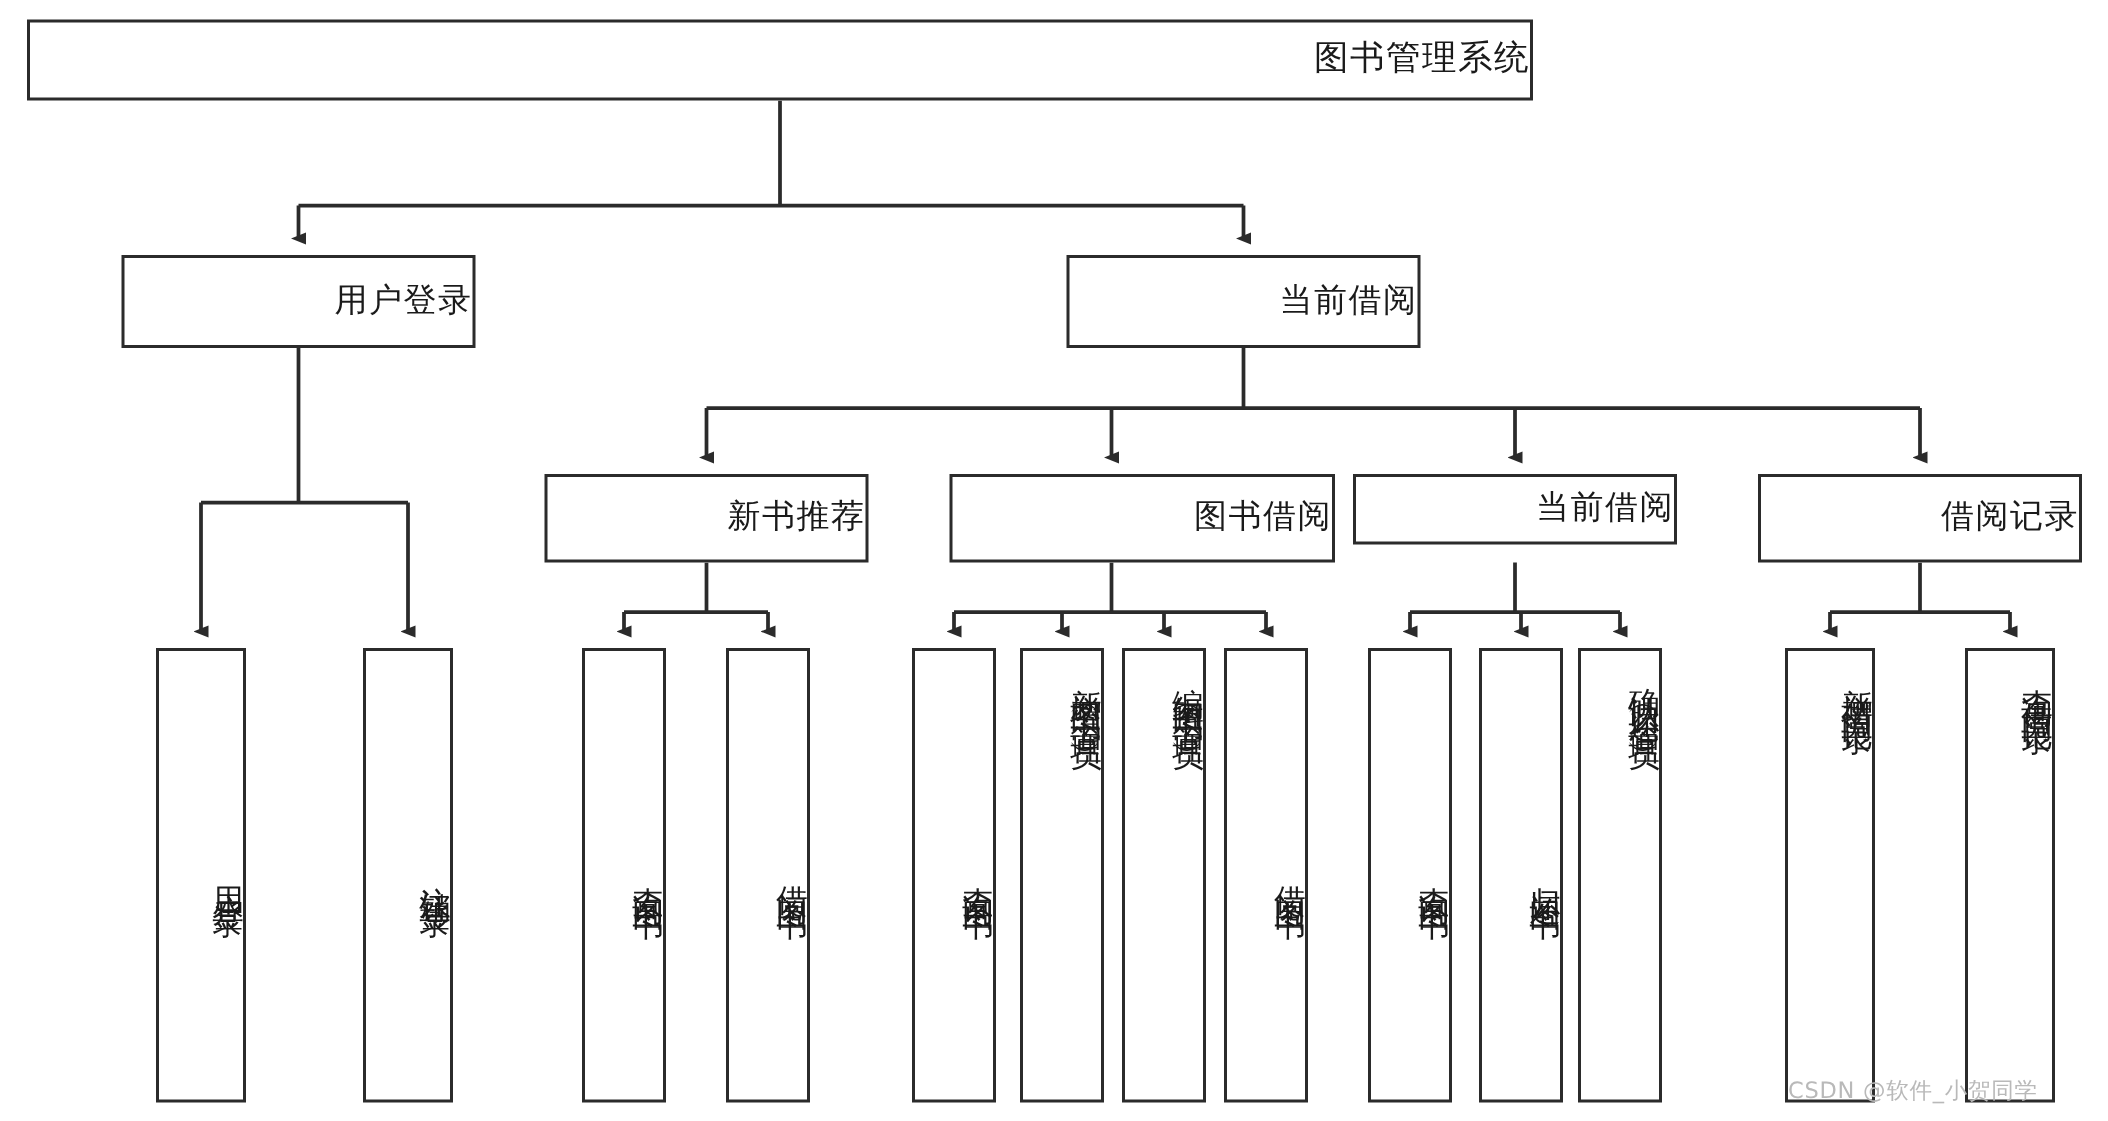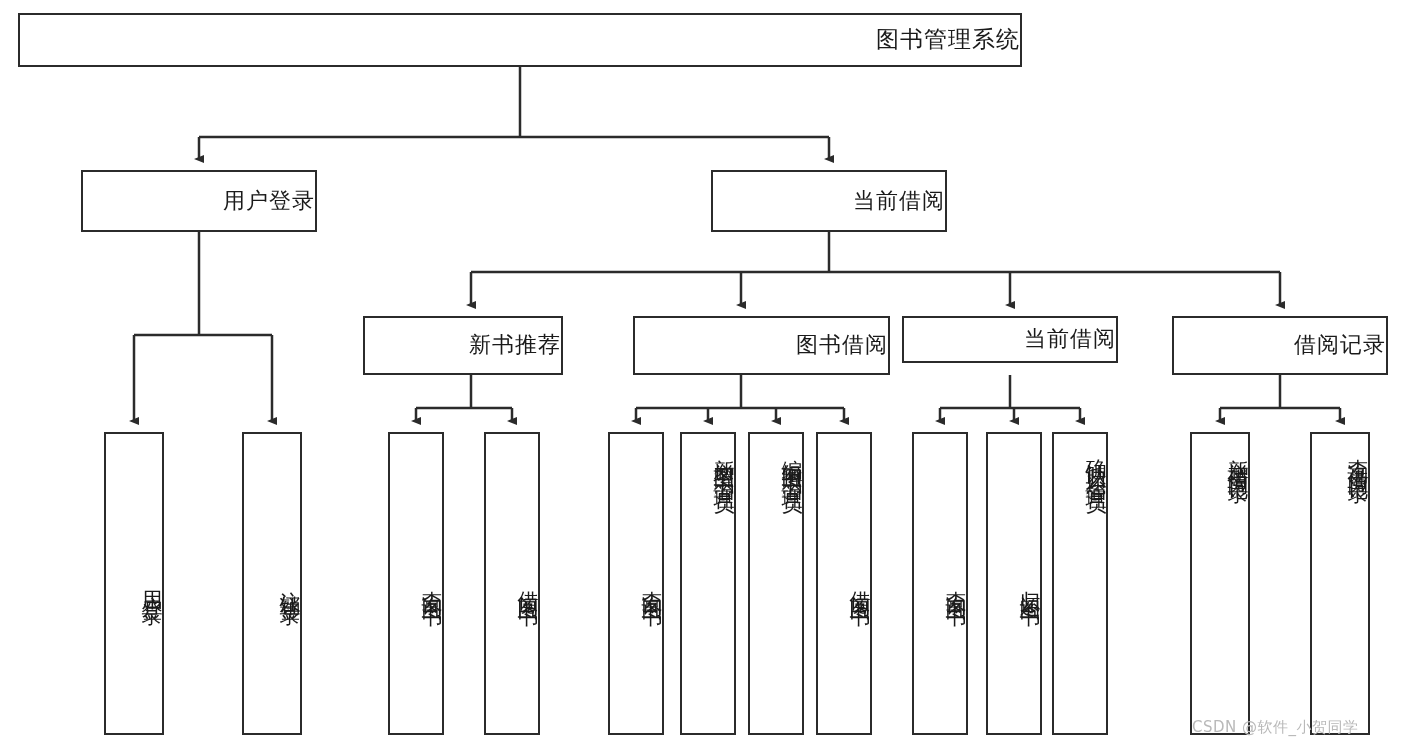--- a/index.html
+++ b/index.html
@@ -125,21 +125,21 @@
   <div id="nodes">
       <div class="node horiz root" style="left: 18px; top: 13px; width: 1004px; height: 54px;">
         <span class="label">图书管理系统</span>
       </div>
       <div class="node horiz" style="left: 81px; top: 170px; width: 236px; height: 62px;">
         <span class="label">用户登录</span>
       </div>
       <div class="node horiz" style="left: 711px; top: 170px; width: 236px; height: 62px;">
         <span class="label">当前借阅</span>
       </div>
-      <div class="node horiz" style="left: 363px; top: 316px; width: 200px; height: 59px;">
+      <div class="node horiz" style="left: 363px; top: 316px; width: 216px; height: 59px;">
         <span class="label">新书推荐</span>
       </div>
       <div class="node horiz" style="left: 633px; top: 316px; width: 257px; height: 59px;">
         <span class="label">图书借阅</span>
       </div>
       <div class="node horiz" style="left: 902px; top: 316px; width: 216px; height: 47px;">
         <span class="label">当前借阅</span>
       </div>
       <div class="node horiz" style="left: 1172px; top: 316px; width: 216px; height: 59px;">
         <span class="label">借阅记录</span>

